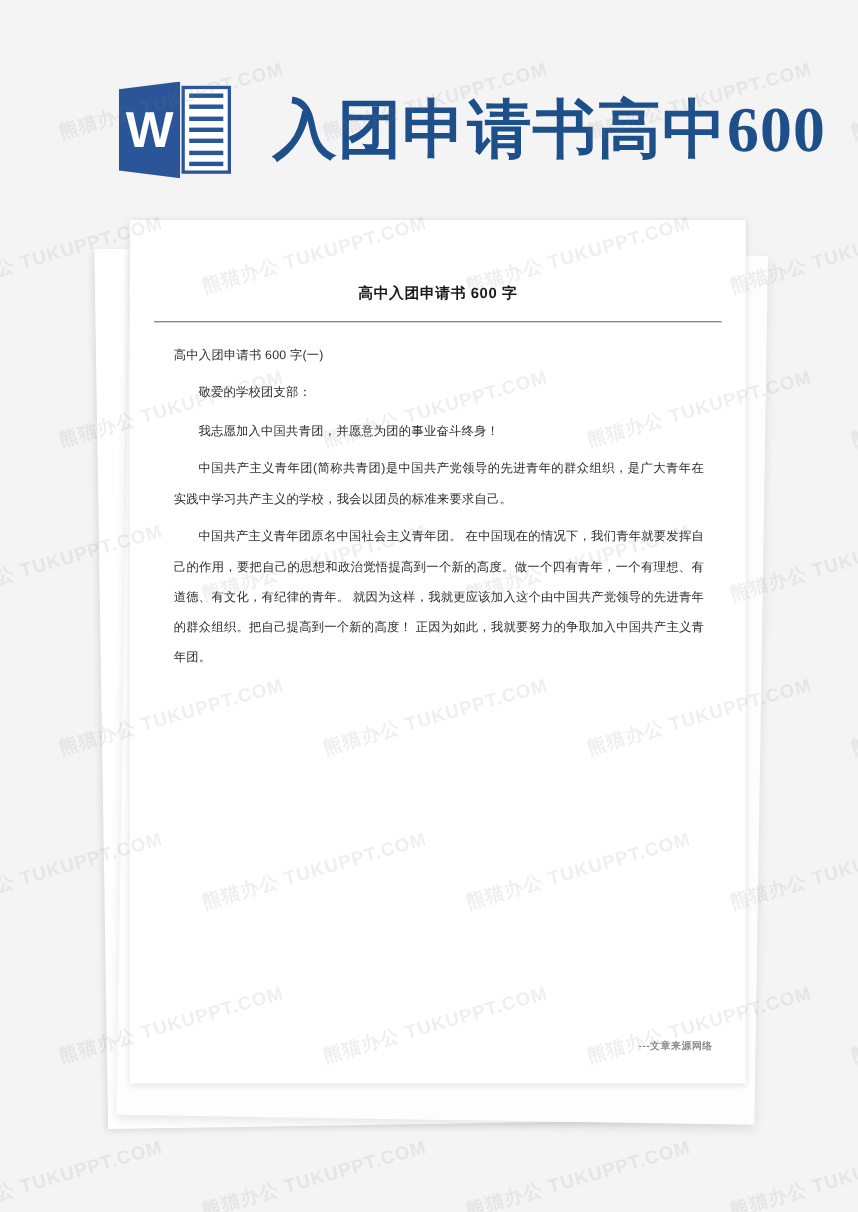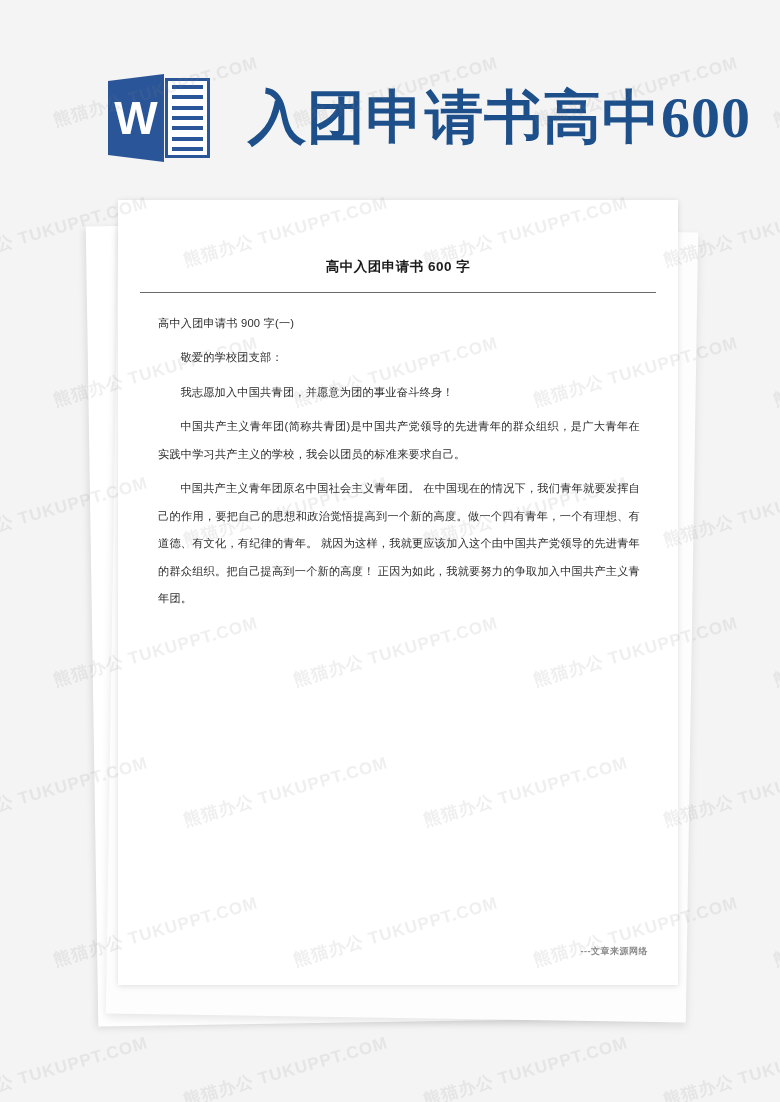--- a/index.html
+++ b/index.html
@@ -205,21 +205,21 @@
   <div class="sheet-back-left"></div>
   <div class="sheet-back-bottom"></div>
 
   <div class="sheet-main">
     <div class="doc-inner">
 
       <div class="doc-title">高中入团申请书 600 字</div>
       <div class="doc-rule"></div>
 
       <div class="doc-body">
-        <p class="para">高中入团申请书 900 字(一)</p>
+        <p class="para">高中入团申请书 600 字(一)</p>
         <p class="para indent">敬爱的学校团支部：</p>
         <p class="para indent">我志愿加入中国共青团，并愿意为团的事业奋斗终身！</p>
         <p class="para indent">中国共产主义青年团(简称共青团)是中国共产党领导的先进青年的群众组织，是广大青年在实践中学习共产主义的学校，我会以团员的标准来要求自己。</p>
         <p class="para indent">中国共产主义青年团原名中国社会主义青年团。 在中国现在的情况下，我们青年就要发挥自己的作用，要把自己的思想和政治觉悟提高到一个新的高度。做一个四有青年，一个有理想、有道德、有文化，有纪律的青年。 就因为这样，我就更应该加入这个由中国共产党领导的先进青年的群众组织。把自己提高到一个新的高度！ 正因为如此，我就要努力的争取加入中国共产主义青年团。</p>
       </div>
 
       <div class="doc-footer">---文章来源网络</div>
     </div>
   </div>
 </div>

